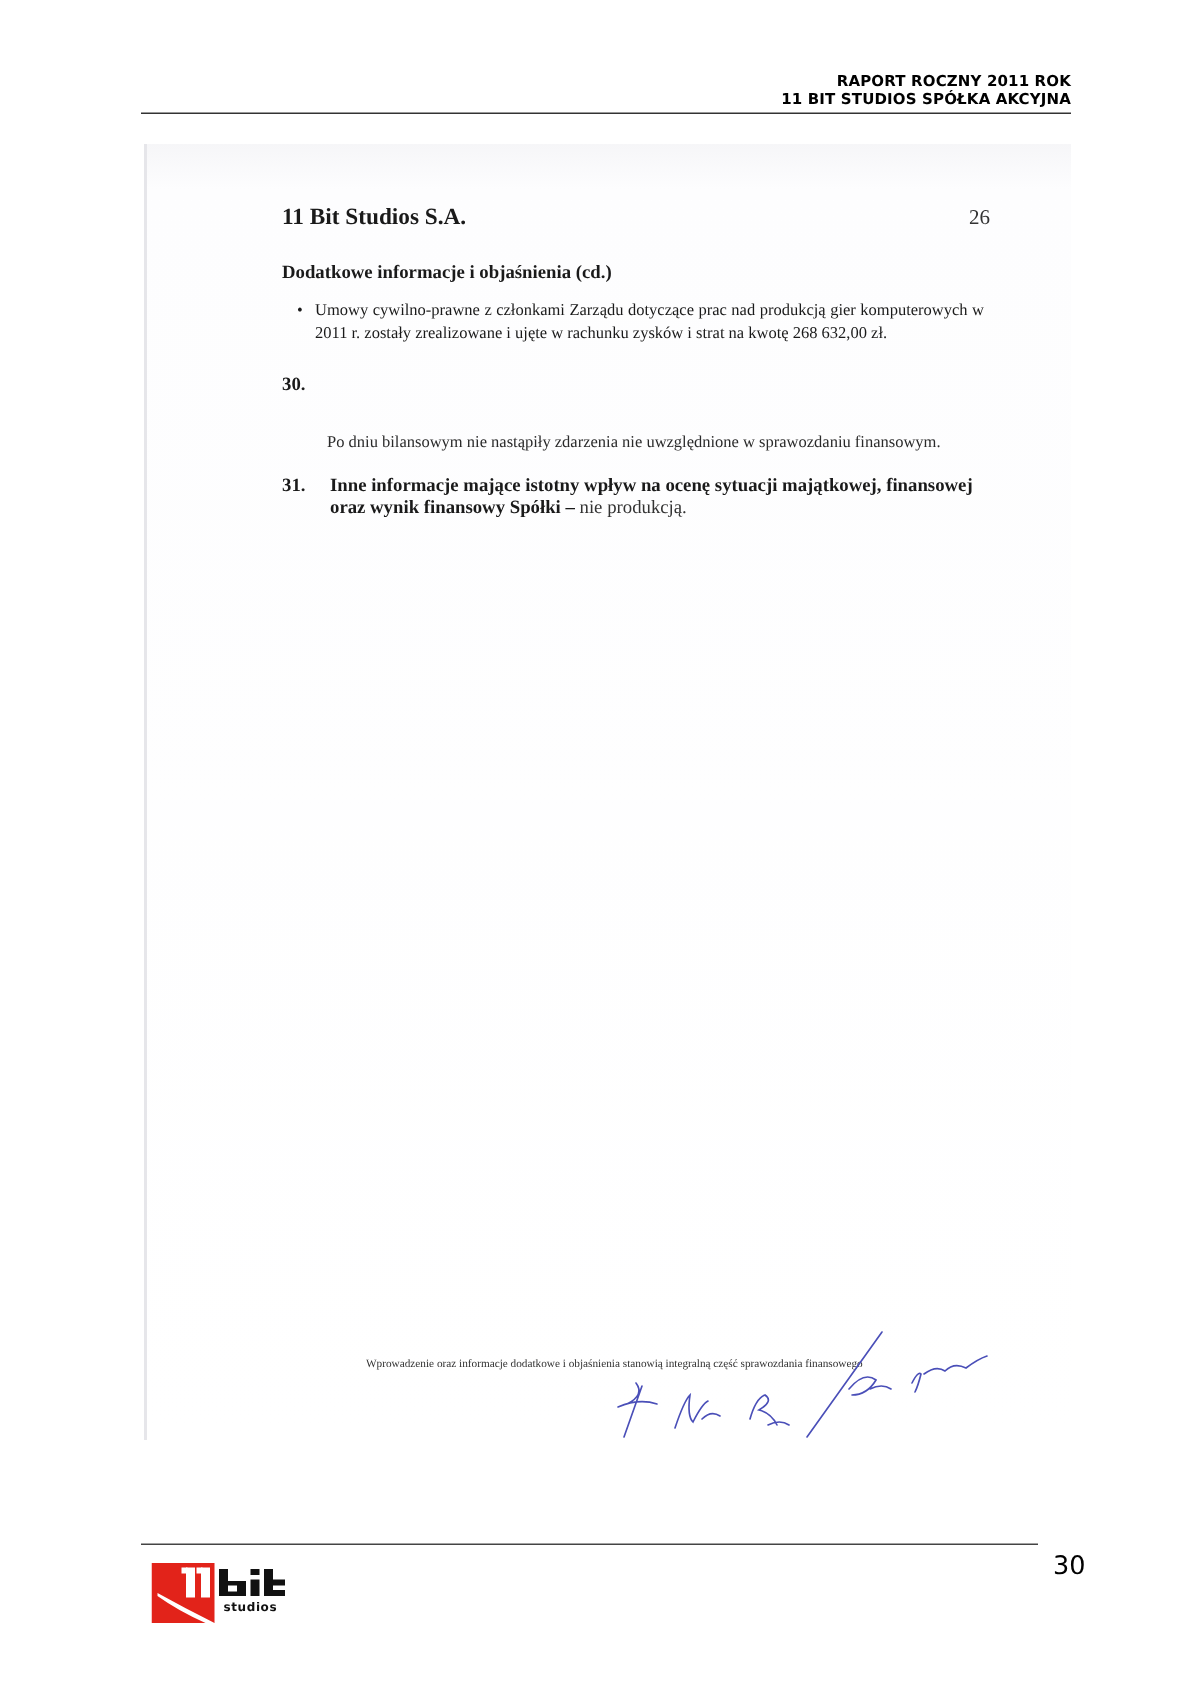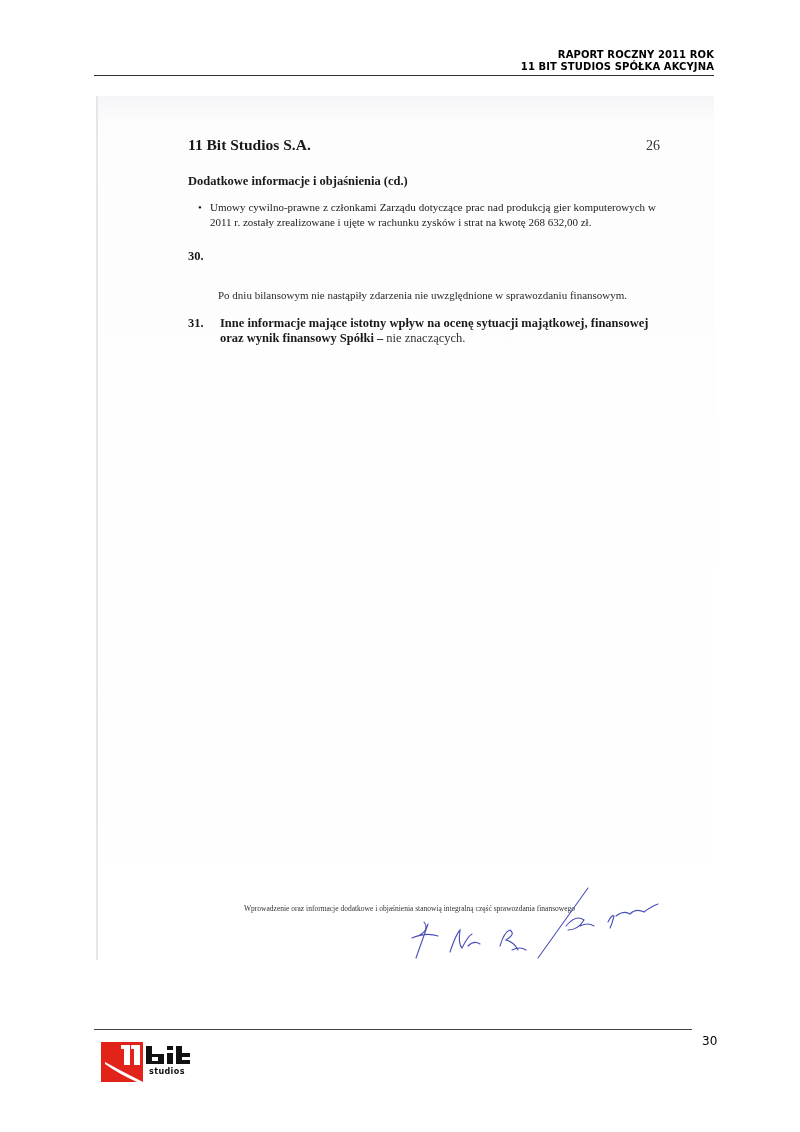--- a/index.html
+++ b/index.html
@@ -26,21 +26,21 @@
   .s30-title { left:122px; top:153px; width:440px; text-indent:0; }
   .s30-body { left:120px; top:193px; font-size:11px; color:#2a2a2a; }
   .s31-num { left:90px; top:220px; }
   .s31-title { left:122px; top:220px; width:440px; }
   .normal { font-weight:normal; color:#333; }
 
   .footnote { left:146px; top:808px; font-size:7.5px; color:#333; }
   .signatures { position:absolute; left:300px; top:790px; width:300px; height:80px; }
 
   .footer-rule { position:absolute; left:94px; width:598px; top:1029px; border-top:1.3px solid #444; }
-  .footer-page { position:absolute; left:702px; top:1034px; font-family:"DejaVu Sans", sans-serif; font-size:12px; }
+  .footer-page { position:absolute; left:702px; top:1034px; font-family:"DejaVu Sans", sans-serif; font-size:17px; }
 
   .logo { position:absolute; left:101px; top:1042px; width:120px; height:40px; }
 </style>
 </head>
 <body>
 
 <div class="page-header">
   <div>RAPORT ROCZNY 2011 ROK</div>
   <div>11 BIT STUDIOS SPÓŁKA AKCYJNA</div>
 </div>
@@ -55,21 +55,21 @@
 
   <div class="doc bullet">
     <span class="bullet-dot">•</span>
     <span>Umowy cywilno-prawne z członkami Zarządu dotyczące prac nad produkcją gier komputerowych w 2011 r. zostały zrealizowane i ujęte w rachunku zysków i strat na kwotę 268 632,00 zł.</span>
   </div>
 
   <div class="doc sec-num s30-num">30.</div>
   <div class="doc s30-body">Po dniu bilansowym nie nastąpiły zdarzenia nie uwzględnione w sprawozdaniu finansowym.</div>
 
   <div class="doc sec-num s31-num">31.</div>
-  <div class="doc sec-title s31-title"><span>Inne informacje mające istotny wpływ na ocenę sytuacji majątkowej, finansowej oraz wynik finansowy Spółki –</span><span class="normal"> nie znaczących.</span></div>
+  <div class="doc sec-title s31-title"><span>Inne informacje mające istotny wpływ na ocenę sytuacji majątkowej, finansowej oraz wynik finansowy Spółki –</span><span class="normal"> nie produkcją.</span></div>
 
   <div class="doc footnote">Wprowadzenie oraz informacje dodatkowe i objaśnienia stanowią integralną część sprawozdania finansowego</div>
 
   <svg class="signatures" viewBox="0 0 300 80" fill="none" stroke="#4a4fb8" stroke-width="1.1" stroke-linecap="round">
     <path d="M30 38 L18 72 M14 52 Q28 46 40 50 M20 50 Q32 44 26 36"></path>
     <path d="M52 66 Q58 48 62 44 Q60 58 64 62 Q70 50 74 48 M70 60 Q76 54 82 58"></path>
     <path d="M102 60 Q106 46 112 44 Q118 48 108 54 Q116 56 120 64 M114 64 Q122 60 128 64"></path>
     <path d="M140 72 L190 2 M168 40 Q178 28 186 34 Q180 44 170 44 M182 40 Q190 36 196 40"></path>
     <path d="M210 36 Q214 28 216 30 Q214 38 212 42 M218 30 Q226 24 232 28 Q238 22 246 26 Q254 20 260 18"></path>
   </svg>

